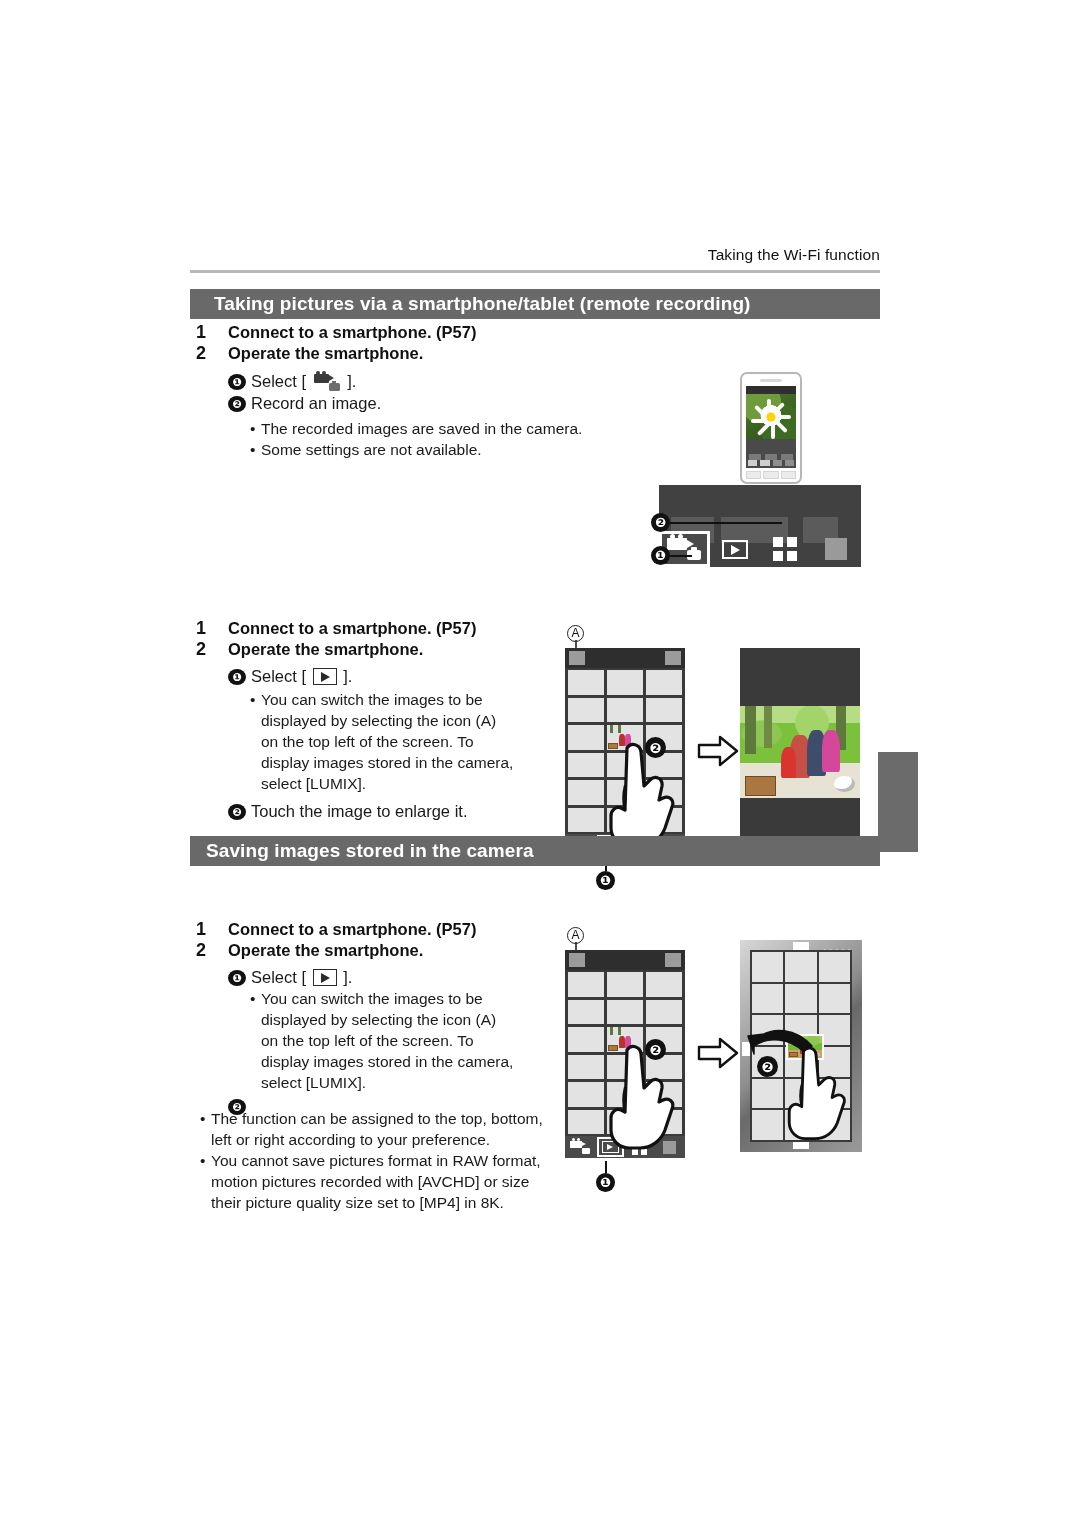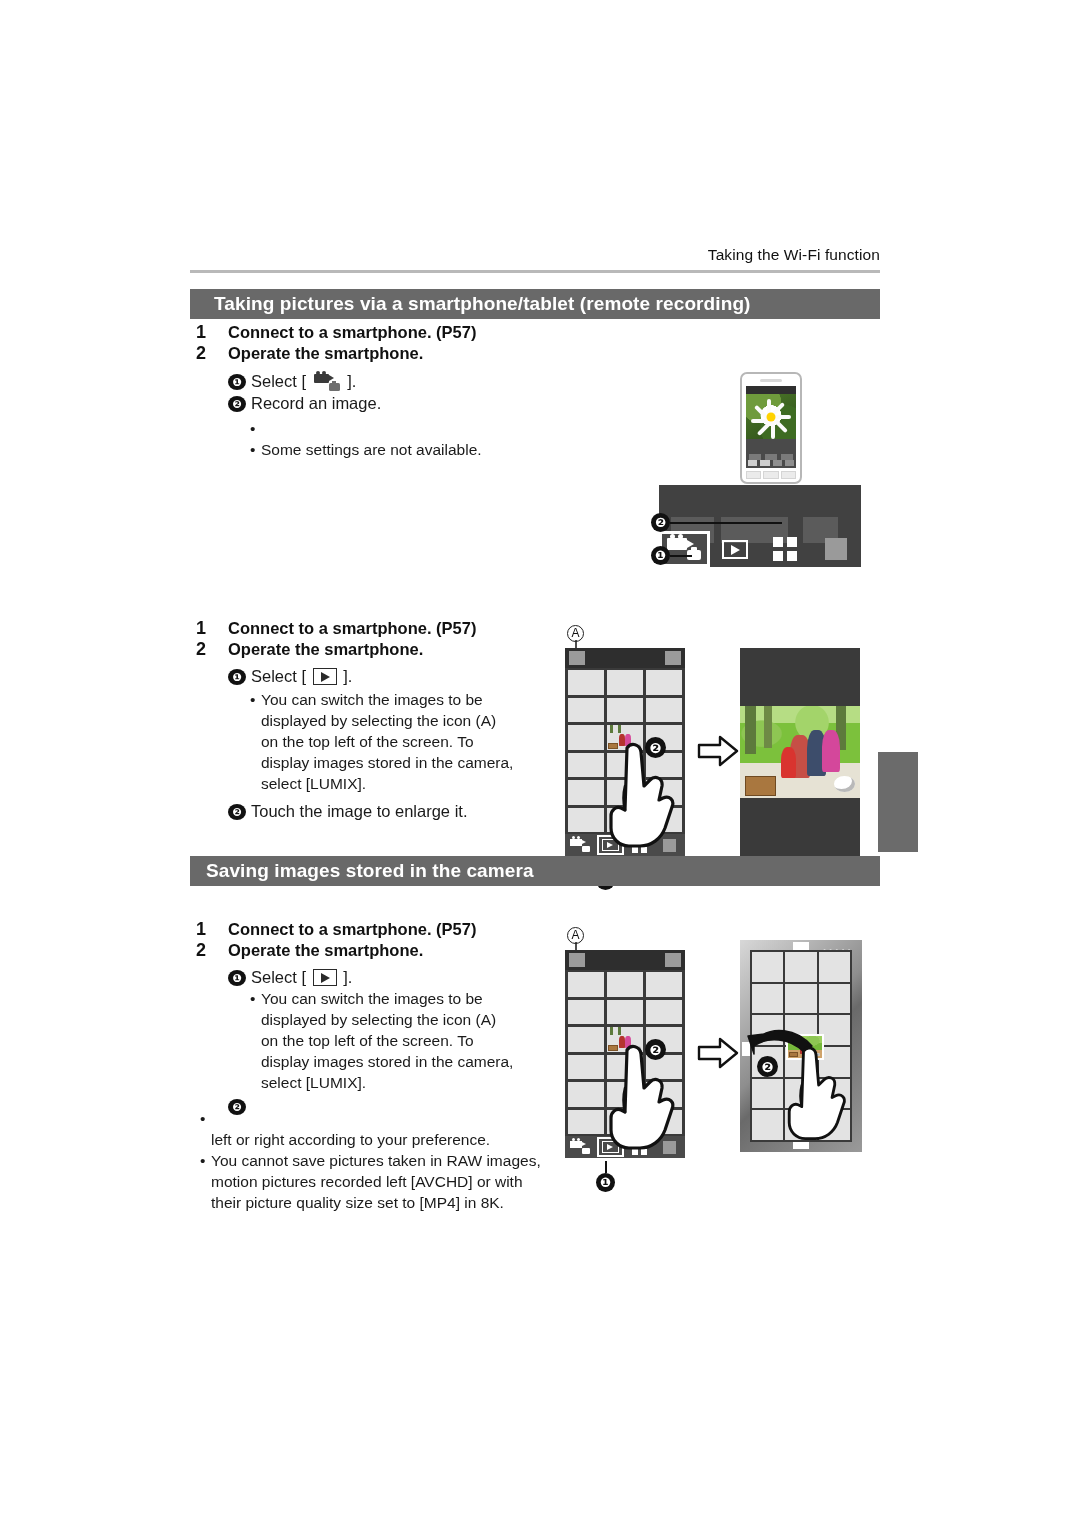--- a/index.html
+++ b/index.html
@@ -321,20 +321,21 @@
         <span>].</span>
       </span>
     </div>
     <div class="sub" style="margin-top:0px;">
       <span class="cnum">❷</span>
       <span class="subtxt">Record an image.</span>
     </div>
     <ul class="bullets" style="margin-top:4px; margin-left:22px;">
       <li>
           <span class="dot">•</span>
+          <span>The recorded images are saved in the camera.</span>
         </li>
       <li>
           <span class="dot">•</span>
           <span>Some settings are not available.</span>
         </li>
     </ul>
   </div>
 
   <div class="dev" style="left:740px; top:372px;">
     <div class="dev-shell">
@@ -547,21 +548,21 @@
       <span style="position:absolute;right:12%;top:0;width:8%;height:48%;background:#5d7a3c"></span>
       <span style="position:absolute;left:42%;bottom:22%;width:16%;height:46%;border-radius:40% 40% 10% 10%;background:#c64f46"></span>
       <span style="position:absolute;left:56%;bottom:24%;width:16%;height:50%;border-radius:40% 40% 10% 10%;background:#3d4d6b"></span>
       <span style="position:absolute;left:68%;bottom:28%;width:15%;height:46%;border-radius:40% 40% 10% 10%;background:#d4479b"></span>
       <span style="position:absolute;left:34%;bottom:22%;width:13%;height:34%;border-radius:40% 40% 10% 10%;background:#d9342f"></span>
       <span style="position:absolute;right:4%;bottom:6%;width:18%;height:18%;border-radius:50%;background:#fff;box-shadow:inset -3px -3px 0 #b9b9b9"></span>
       <span style="position:absolute;left:4%;bottom:2%;width:26%;height:22%;background:#a9773f;border:1px solid #6f4a22"></span>
     </div>
   </div>
 
-  <div class="secbar" style="top:856px;padding-left:16px;">
+  <div class="secbar" style="top:836px;padding-left:16px;">
     <span>Saving images stored in the camera</span>
   </div>
 
   <div class="steps" style="left:196px; top:919px; width:380px;">
     <div class="step">
       <span class="num">1</span>
       <span class="txt">Connect to a smartphone. (P57)</span>
     </div>
     <div class="step">
       <span class="num">2</span>
@@ -598,30 +599,31 @@
     </ul>
     <div class="sub" style="margin-top:2px;">
       <span class="cnum">❷</span>
     </div>
   </div>
 
   <div style="position:absolute; left:200px; top:1108px; width:370px;">
     <ul class="bullets">
       <li>
           <span class="dot">•</span>
+          <span>The function can be assigned to the top, bottom,</span>
         </li>
       <li style="padding-left:11px">
           <span>left or right according to your preference.</span>
         </li>
       <li>
           <span class="dot">•</span>
-          <span>You cannot save pictures taken in RAW images,</span>
-        </li>
-      <li style="padding-left:11px">
-          <span>motion pictures recorded left [AVCHD] or with</span>
+          <span>You cannot save pictures format in RAW format,</span>
+        </li>
+      <li style="padding-left:11px">
+          <span>motion pictures recorded with [AVCHD] or size</span>
         </li>
       <li style="padding-left:11px">
           <span>their picture quality size set to [MP4] in 8K.</span>
         </li>
     </ul>
   </div>
 
   <div style="position:absolute; left:567px; top:925px;">
     <span class="circA">A</span>
   </div>

